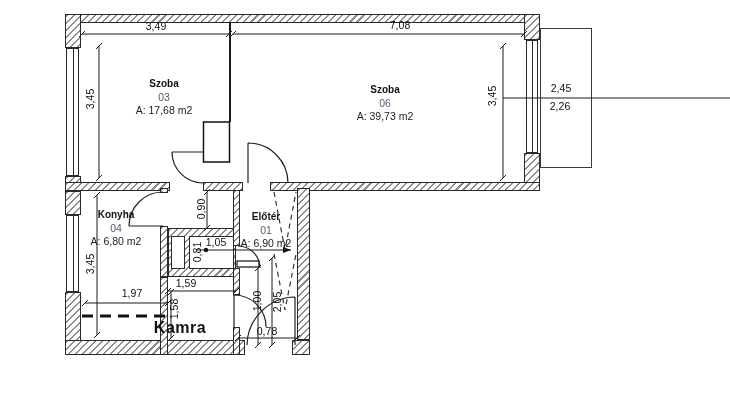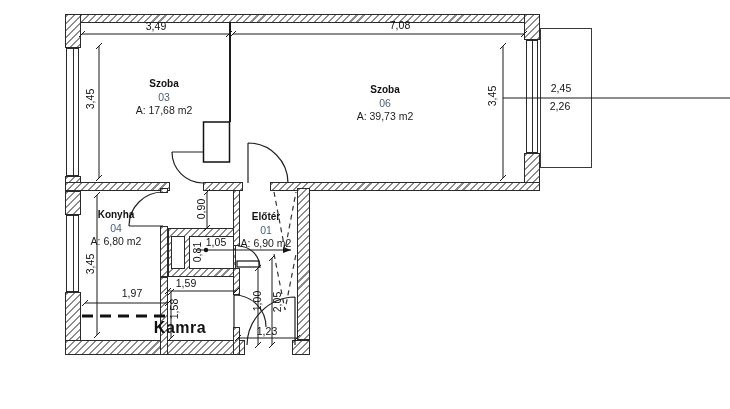--- a/index.html
+++ b/index.html
@@ -125,15 +125,15 @@
   <span class="dim" style="left:560px;top:106px;">2,26</span>
   <span class="dim v" style="left:90px;top:264px;">3,45</span>
   <span class="dim" style="left:132px;top:293px;">1,97</span>
   <span class="dim v" style="left:201px;top:209px;">0,90</span>
   <span class="dim v" style="left:197px;top:252px;">0,81</span>
   <span class="dim" style="left:216px;top:242px;">1,05</span>
   <span class="dim" style="left:186px;top:283px;">1,59</span>
   <span class="dim v" style="left:174px;top:309px;">1,58</span>
   <span class="dim v" style="left:257px;top:301px;">1,00</span>
   <span class="dim v" style="left:277px;top:302px;">2,05</span>
-  <span class="dim" style="left:267px;top:331px;">1,23</span>
+  <span class="dim" style="left:267px;top:331px;">0,78</span>
 
 </div>
 
 </body></html>

